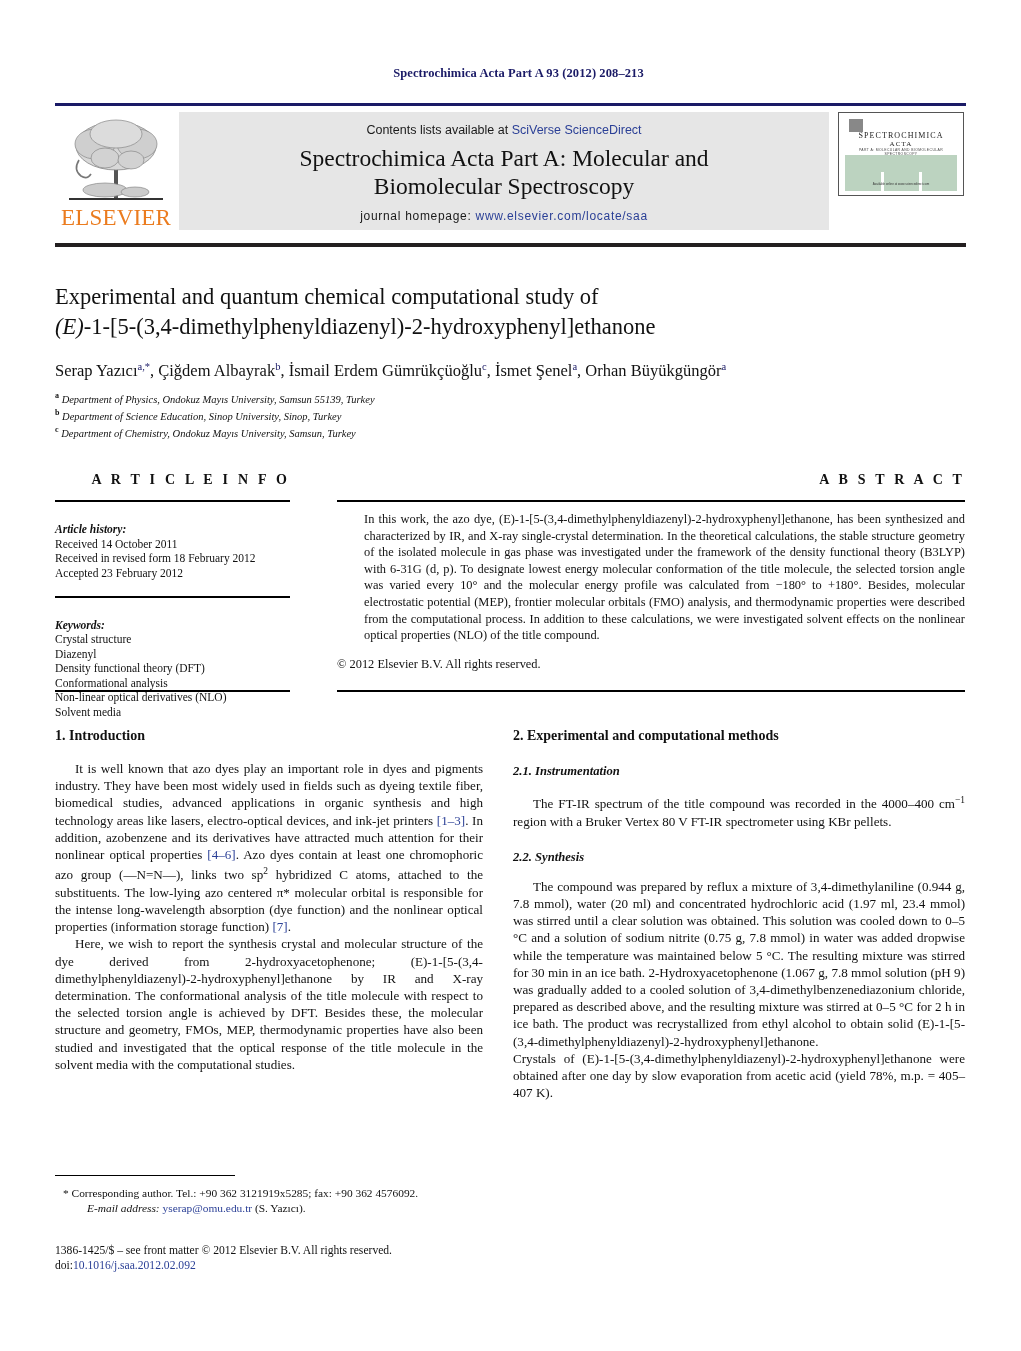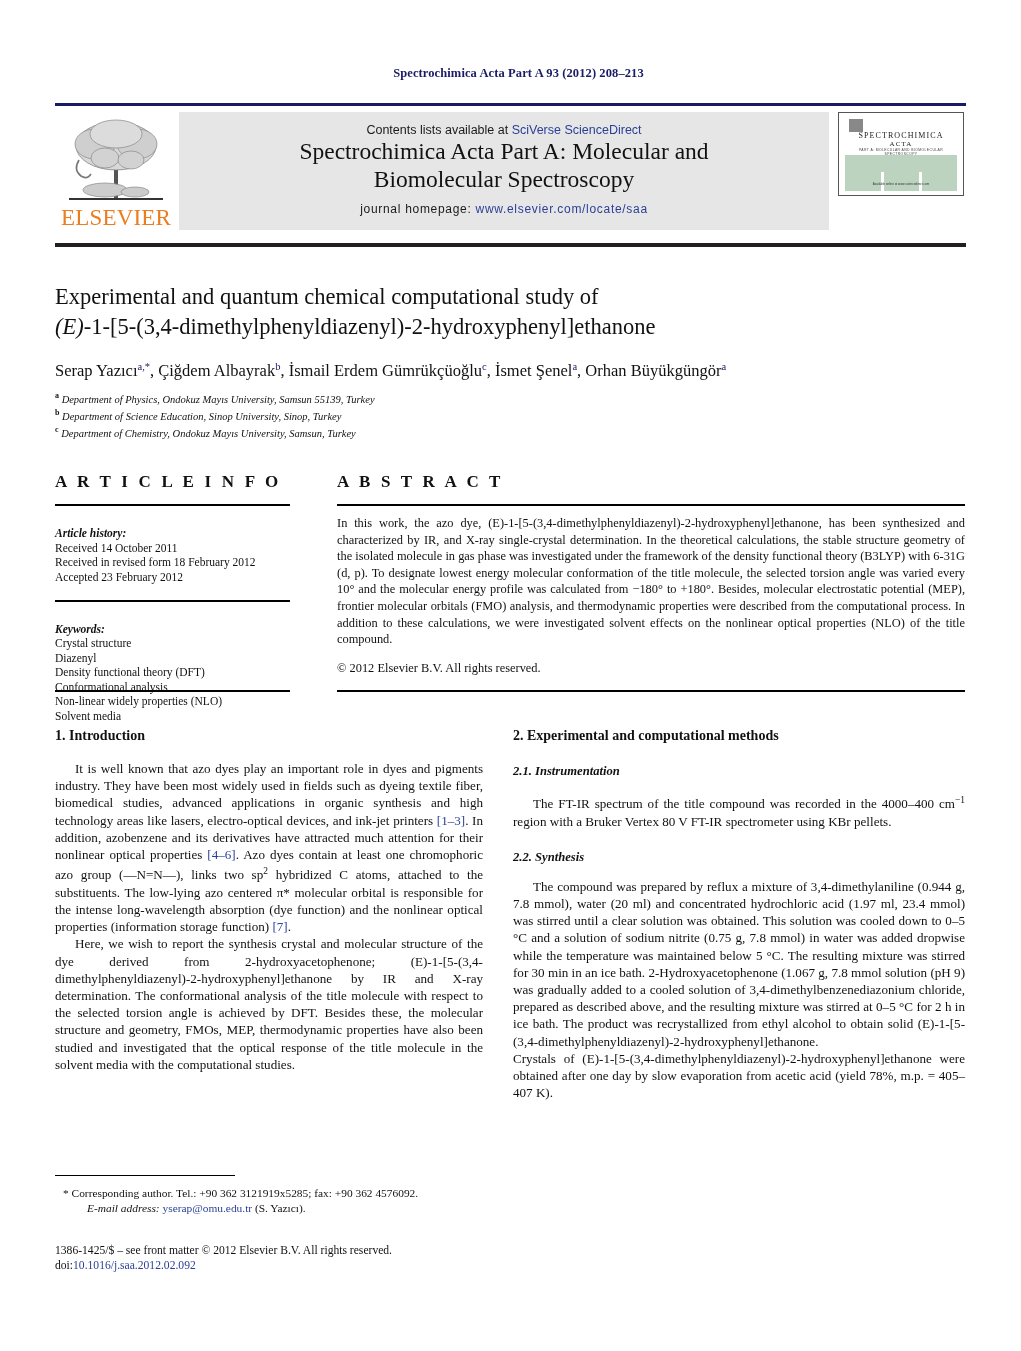--- a/index.html
+++ b/index.html
@@ -85,21 +85,21 @@
   .contents-line {
     margin-top: 11px;
     font-family: "Liberation Sans", sans-serif;
     font-size: 12.5px;
     color: #1a1a1a;
   }
   .contents-line .sd {
     color: #2a3f96;
   }
   .journal-title {
-    margin-top: 0;
+    margin-top: 7px;
     font-family: "Liberation Serif", serif;
     font-size: 23.5px;
     line-height: 28px;
     color: #111111;
   }
   .homepage-line {
     margin-top: 9px;
     font-family: "Liberation Sans", sans-serif;
     font-size: 12px;
     letter-spacing: 0.7px;
@@ -229,23 +229,24 @@
     width: 235px;
   }
   .abs-col {
     position: absolute;
     left: 337px; top: 472px;
     width: 628px;
   }
   .sec-label {
     font-family: "Liberation Serif", serif;
     font-weight: bold;
-    font-size: 17px;
+    font-size: 14px;
     letter-spacing: 3.2px;
     color: #111111;
+    text-align: right;
   }
   .rule {
     height: 2px;
     background: #000;
     margin-top: 12px;
   }
   .rule.thin { height: 1.6px; }
   .info-body {
     font-family: "Liberation Serif", serif;
     font-size: 11.5px;
@@ -258,20 +259,21 @@
     font-weight: bold;
   }
   .info-body .ln { display: block; }
   .abs-text {
     font-family: "Liberation Serif", serif;
     font-size: 12.4px;
     line-height: 16.6px;
     text-align: justify;
     color: #111111;
     margin-top: 9px;
+    margin-left: 27px;
   }
   .abs-copy {
     font-family: "Liberation Serif", serif;
     font-size: 12.4px;
     text-align: left;
     margin-top: 13px;
     color: #111111;
   }
   .abs-rule-bottom {
     position: absolute;
@@ -447,21 +449,21 @@
       <span class="ln">Received in revised form 18 February 2012</span>
       <span class="ln">Accepted 23 February 2012</span>
     </div>
     <div class="rule thin" style="margin-top:16px;"></div>
     <div class="info-body">
       <span class="ital ln">Keywords:</span>
       <span class="ln">Crystal structure</span>
       <span class="ln">Diazenyl</span>
       <span class="ln">Density functional theory (DFT)</span>
       <span class="ln">Conformational analysis</span>
-      <span class="ln">Non-linear widely properties (NLO)</span>
+      <span class="ln">Non-linear optical derivatives (NLO)</span>
       <span class="ln">Solvent media</span>
     </div>
   </div>
   <div class="info-rule-bottom"></div>
 
   <div class="abs-col">
     <div class="sec-label">A B S T R A C T</div>
     <div class="rule"></div>
     <div class="abs-text">In this work, the azo dye, (E)-1-[5-(3,4-dimethylphenyldiazenyl)-2-hydroxyphenyl]ethanone, has been synthesized and characterized by IR, and X-ray single-crystal determination. In the theoretical calculations, the stable structure geometry of the isolated molecule in gas phase was investigated under the framework of the density functional theory (B3LYP) with 6-31G (d, p). To designate lowest energy molecular conformation of the title molecule, the selected torsion angle was varied every 10° and the molecular energy profile was calculated from −180° to +180°. Besides, molecular electrostatic potential (MEP), frontier molecular orbitals (FMO) analysis, and thermodynamic properties were described from the computational process. In addition to these calculations, we were investigated solvent effects on the nonlinear optical properties (NLO) of the title compound.</div>
     <div class="abs-copy">© 2012 Elsevier B.V. All rights reserved.</div>

